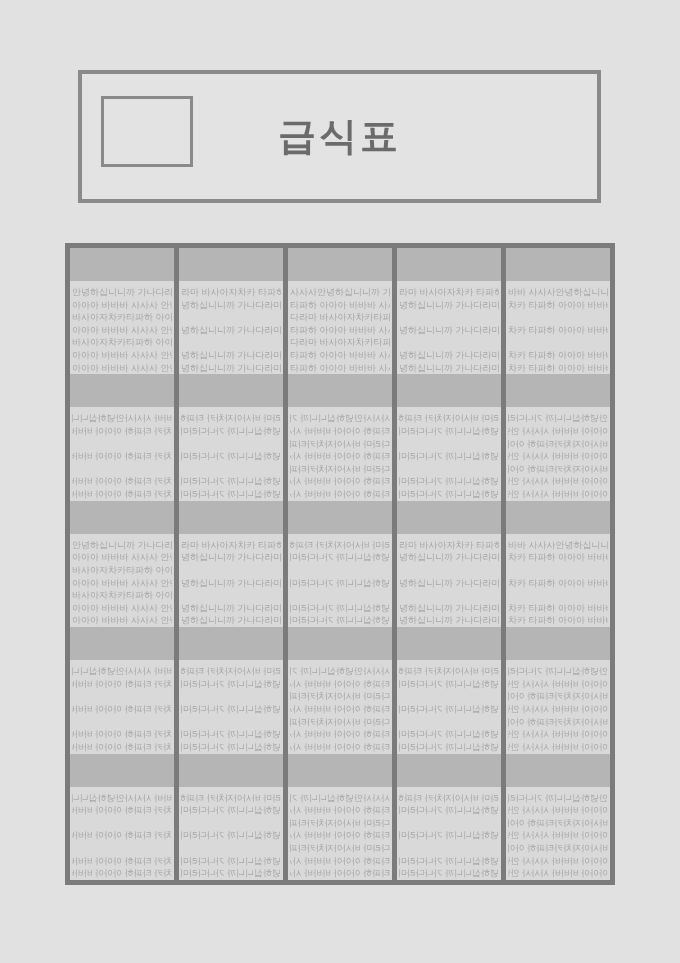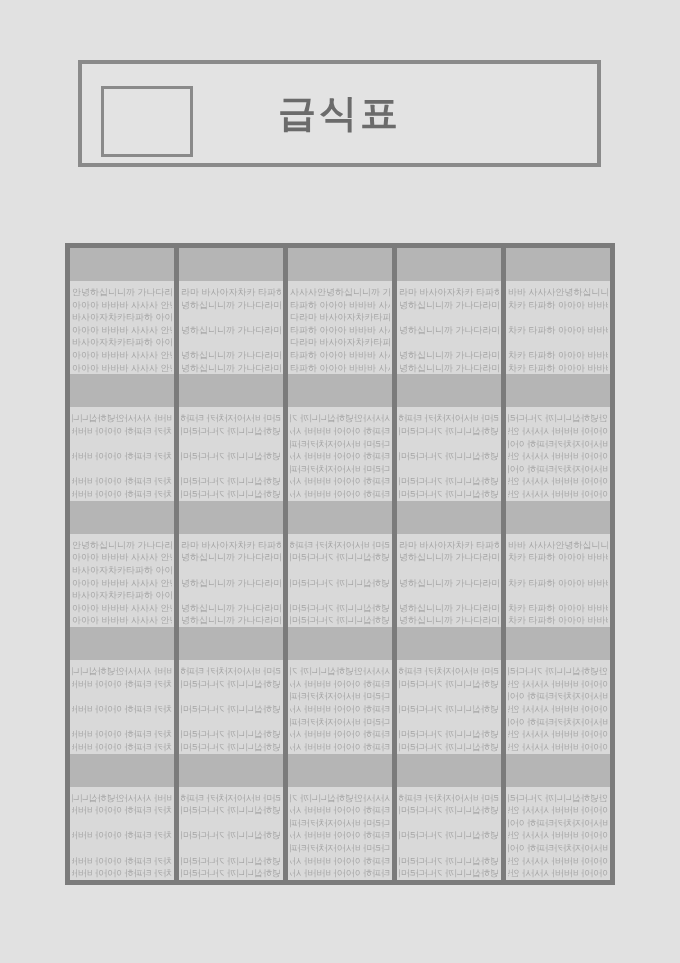--- a/index.html
+++ b/index.html
@@ -7,22 +7,22 @@
   body {
     position: relative;
     background: #e1e1e1;
     font-family: "Liberation Sans", sans-serif;
     overflow: hidden;
   }
 
   
   .header-box {
     position: absolute;
-    left: 78px; top: 60px;
-    width: 523px; height: 107px;
+    left: 78px; top: 70px;
+    width: 523px; height: 133px;
     border: 4px solid #8a8a8a;
     background: #e3e3e3;
   }
   .logo-box {
     position: absolute;
     left: 19px; top: 22px;
     width: 92px; height: 71px;
     border: 3px solid #8a8a8a;
     background: #e3e3e3;
   }

